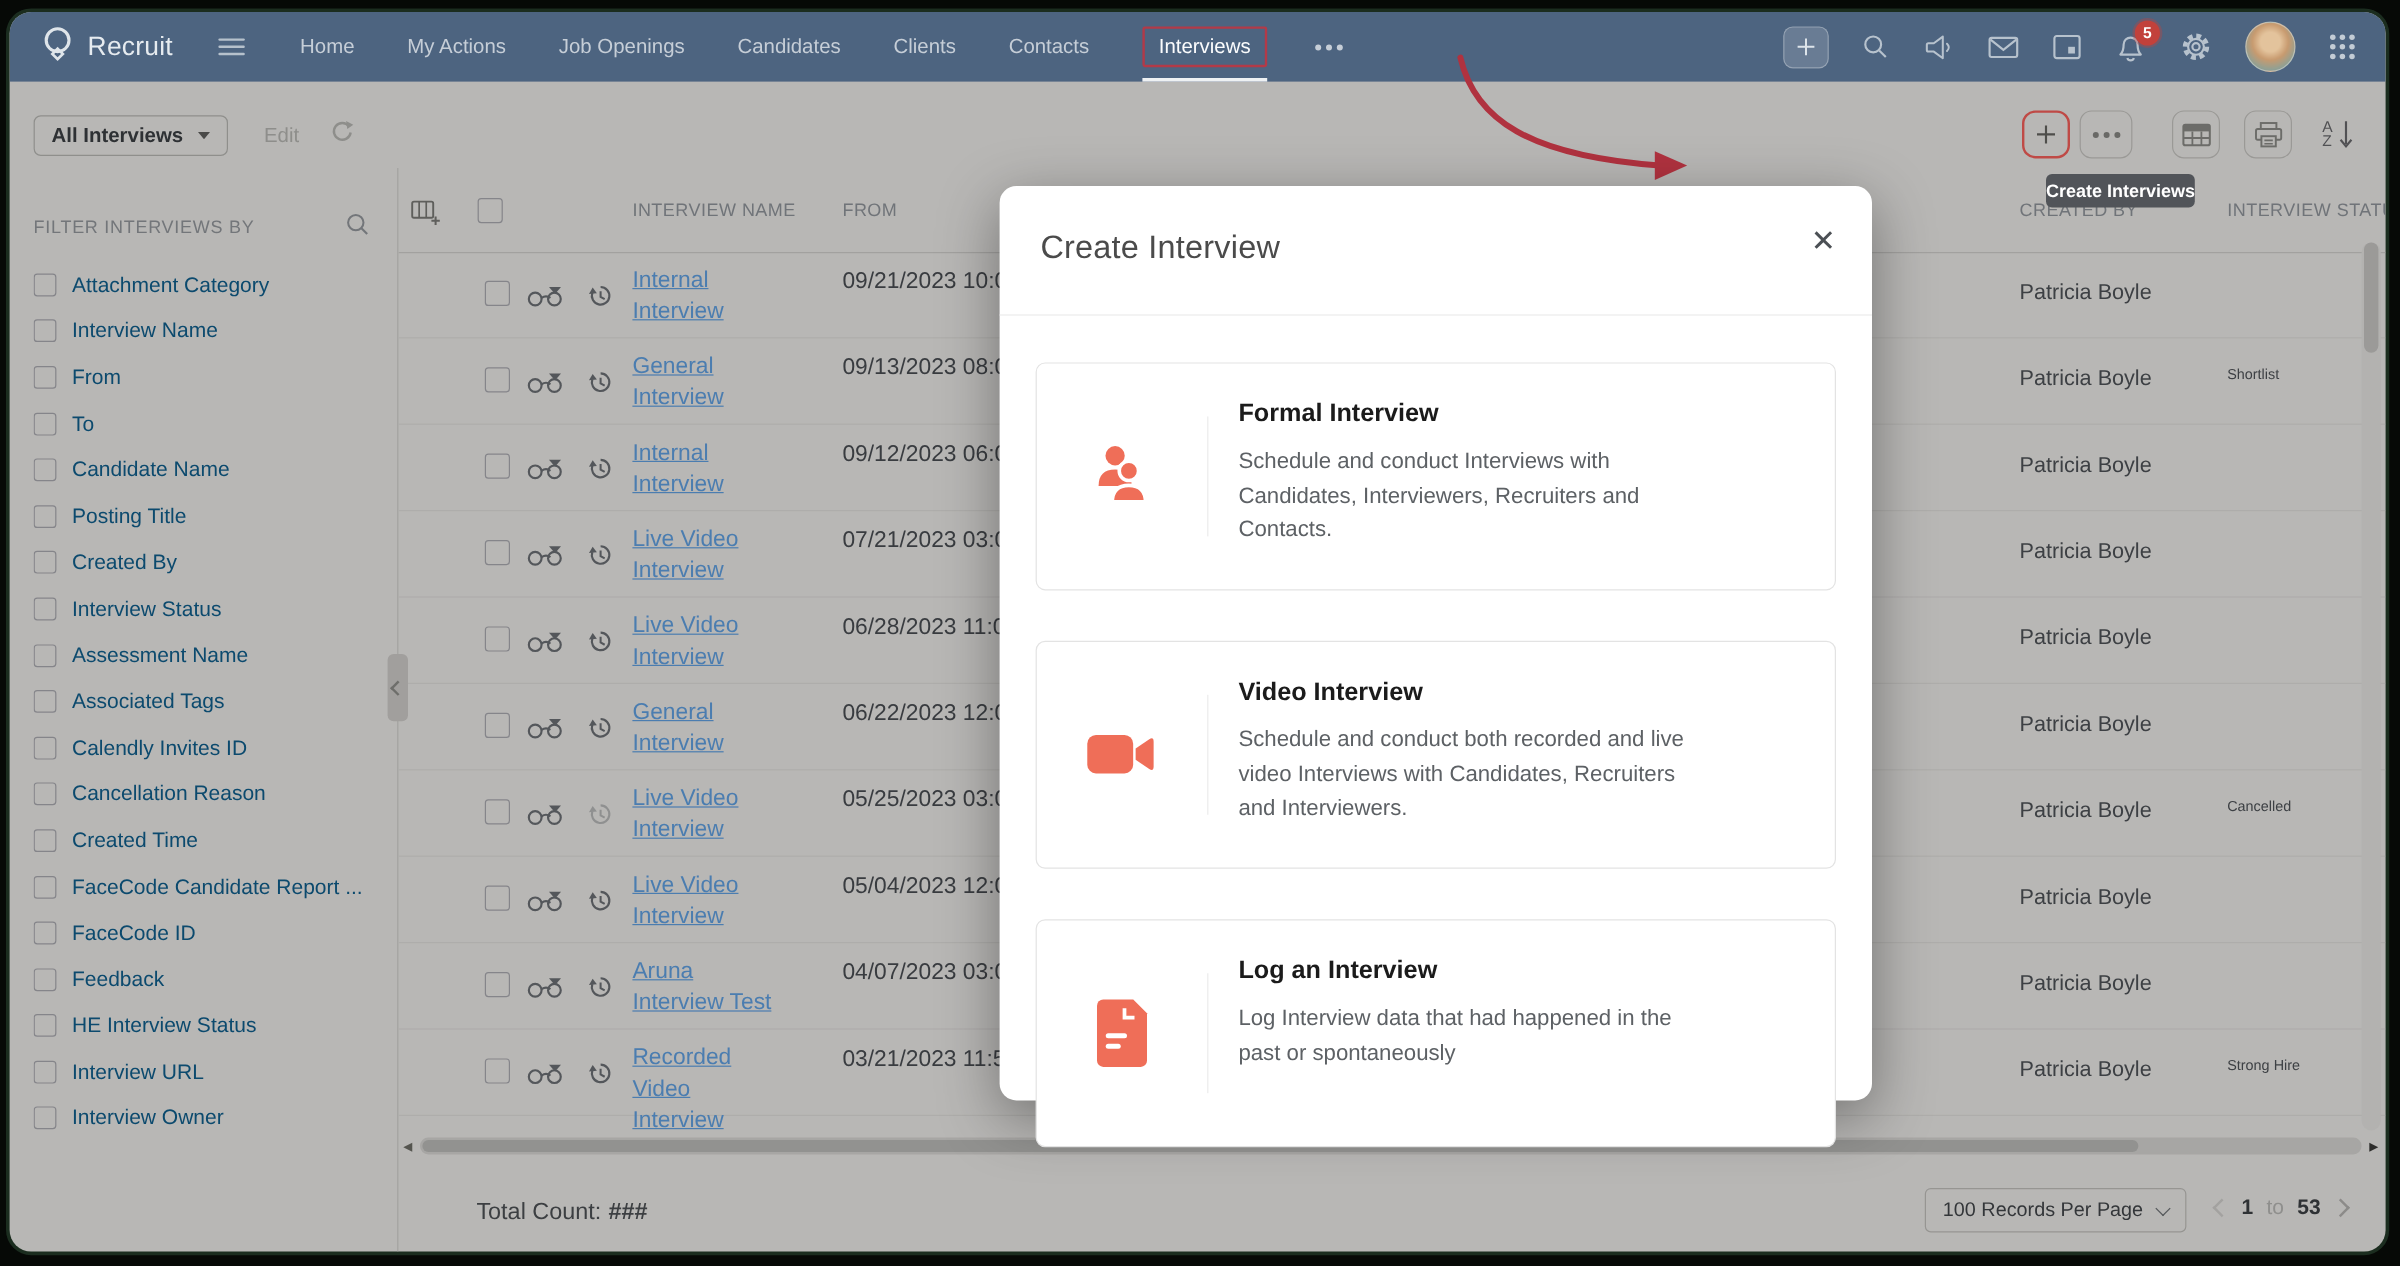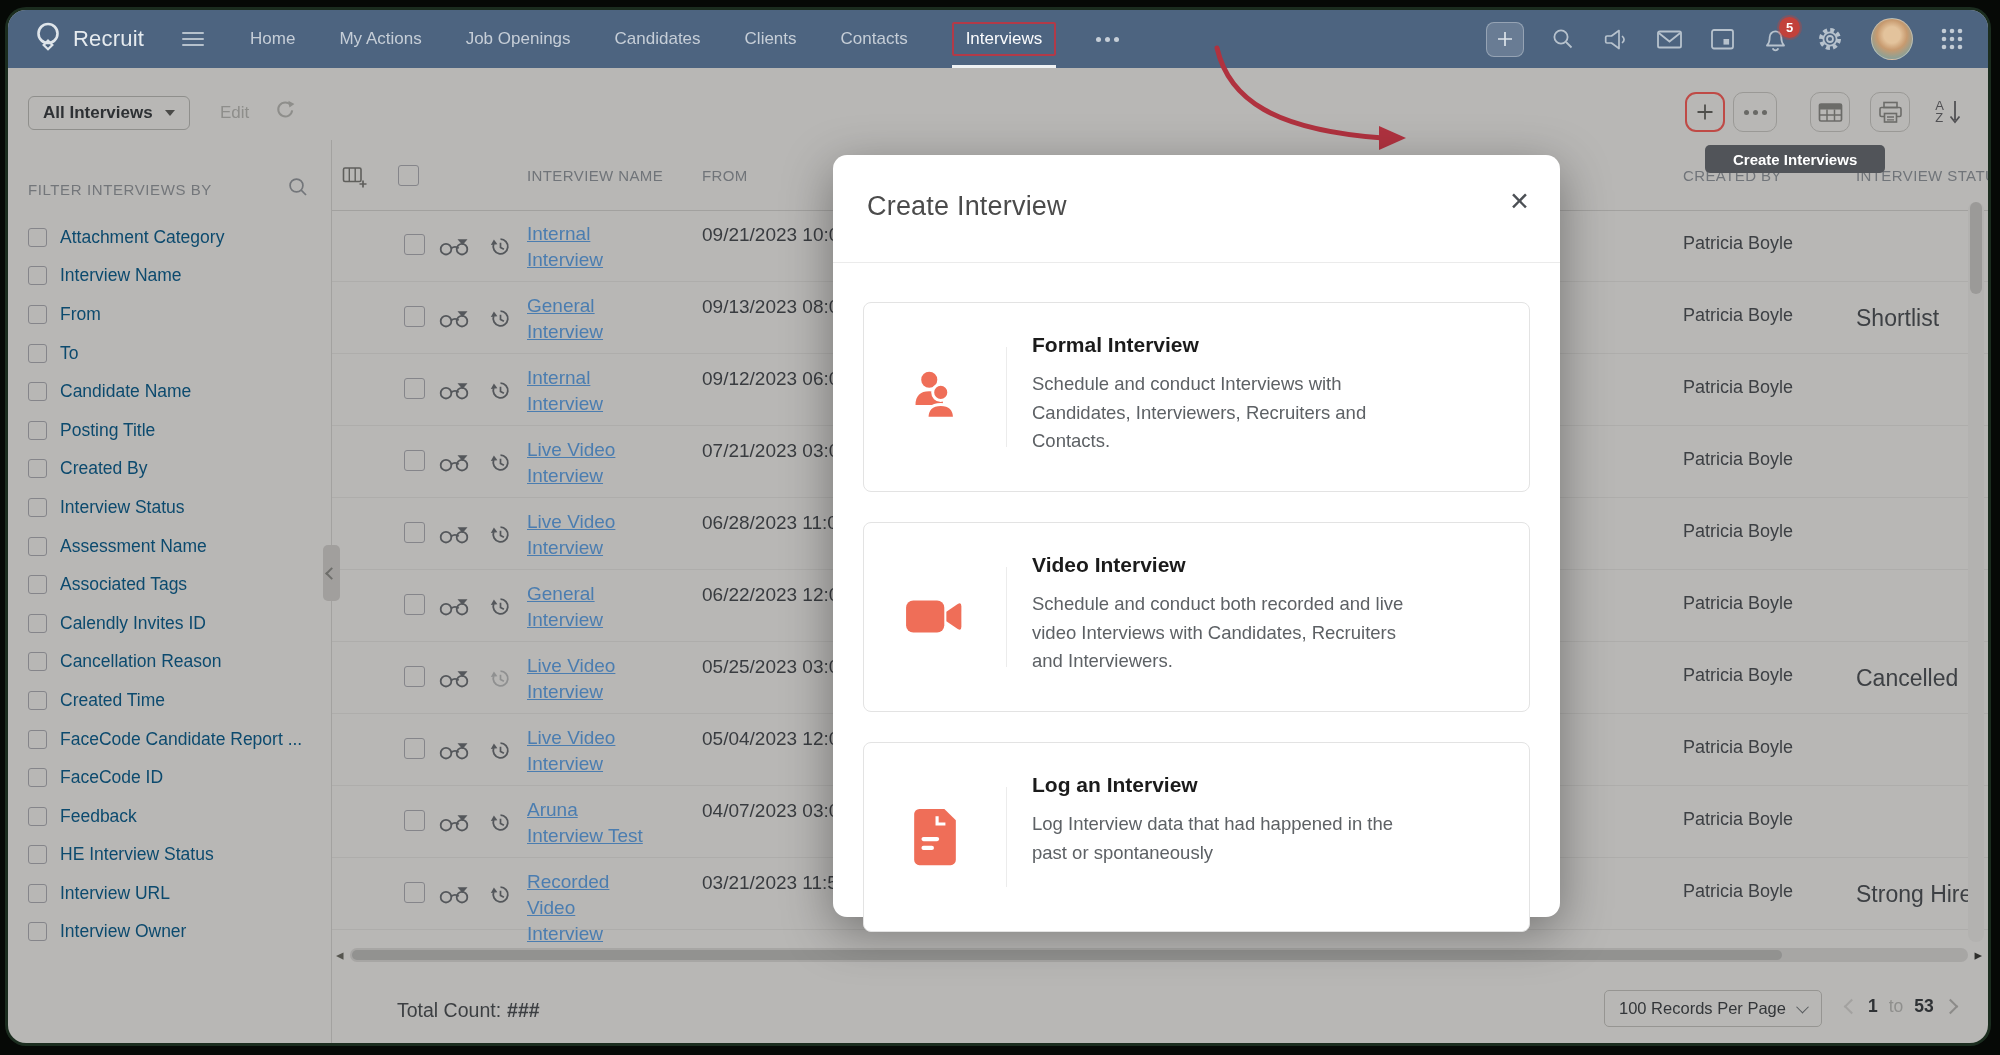--- a/index.html
+++ b/index.html
@@ -69,21 +69,21 @@
   .tb-table{left:1802px;width:40px;}
   .tb-print{left:1862px;width:40px;}
   .tb-sort{left:1914px;width:52px;border:none;}
   .dots3{display:flex;gap:4px;}
   .dots3 i{width:5px;height:5px;border-radius:50%;background:#696966;}
   .sort-box{display:flex;align-items:center;gap:5px;color:#515154;}
   .sort-letters{display:flex;flex-direction:column;font-size:13px;line-height:12px;}
   .tooltip{
     position:absolute;left:1697px;top:135px;height:28px;z-index:40;
     background:#515459;color:#fff;font-size:15px;font-weight:700;border-radius:5px;
-    display:flex;align-items:center;padding:0 28px;white-space:nowrap;
+    display:flex;align-items:center;padding:0 0;white-space:nowrap;
   }
   
   .sidebar{position:absolute;left:0;top:130px;width:324px;bottom:0;border-right:1px solid #a3a2a0;box-sizing:border-box;}
   .sidebar-head{position:absolute;left:20px;right:22px;top:36px;display:flex;align-items:center;justify-content:space-between;}
   .sidebar-title{font-size:15px;color:#73767a;letter-spacing:.6px;}
   .sidebar-items{position:absolute;left:20px;right:8px;top:78px;bottom:0;overflow:hidden;}
   .s-item{display:flex;align-items:center;gap:13px;height:38.6px;cursor:pointer;}
   .s-label{font-size:17.5px;color:#0c4a6e;white-space:nowrap;}
   .cbx{width:21px;height:21px;border:1.5px solid #85858a;border-radius:3px;box-sizing:border-box;display:inline-block;flex:0 0 auto;background:transparent;cursor:pointer;}
   .s-item .cbx{width:19px;height:19px;}
@@ -104,21 +104,21 @@
   .c-check{position:absolute;left:72px;top:24px;}
   .c-quick{position:absolute;left:106px;top:28px;}
   .c-hist{position:absolute;left:158px;top:26px;}
   .c-hist.dim{opacity:.4;}
   .c-name{
     position:absolute;left:195px;top:11px;width:128px;
     font-size:19px;line-height:1.38;color:#4b7db0;text-decoration:underline;cursor:pointer;
   }
   .c-from{position:absolute;left:370px;top:14px;font-size:19px;color:#393c40;white-space:nowrap;}
   .c-created{position:absolute;left:1351px;top:23px;font-size:18px;color:#3d4044;white-space:nowrap;}
-  .c-status{position:absolute;left:1524px;top:23px;font-size:23px;color:#3d4044;white-space:nowrap;}
+  .c-status{position:absolute;left:1524px;top:23px;font-size:12px;color:#3d4044;white-space:nowrap;}
   .vscroll{position:absolute;top:62px;right:4px;width:16px;bottom:6px;background:#b3b2b0;border-radius:8px;}
   .vthumb{position:absolute;left:2px;right:2px;top:0;height:92px;background:#9b9a98;border-radius:7px;cursor:grab;}
   
   .hscroll{position:absolute;left:342px;right:20px;top:938px;height:14px;background:#a7a6a4;border-radius:7px;}
   .hthumb{position:absolute;left:2px;top:2px;height:10px;width:1430px;background:#929290;border-radius:5px;cursor:grab;}
   .hs-arrow{position:absolute;top:936px;font-size:15px;color:#55554f;cursor:pointer;}
   .hs-left{left:328px;} .hs-right{right:6px;color:#2e2e2c;}
   .footer{position:absolute;left:0;right:0;bottom:0;height:81px;}
   .total-count{position:absolute;left:369px;top:37px;font-size:19.5px;color:#3c3f42;margin-left:20px;}
   .total-count b{margin-left:6px;}
@@ -137,21 +137,21 @@
   .anno-arrow{position:absolute;left:1195px;top:28px;z-index:45;pointer-events:none;}
   
   .modal{
     position:absolute;left:825px;top:145px;width:727px;height:762px;z-index:50;
     background:#ffffff;border-radius:14px;box-shadow:0 14px 50px rgba(0,0,0,.38);
   }
   .modal-header{position:absolute;top:0;left:0;right:0;height:107px;border-bottom:1px solid #ebebeb;}
   .modal-title{position:absolute;left:34px;top:36px;font-size:27px;color:#4b4b4b;letter-spacing:.2px;}
   .modal-close{position:absolute;right:30px;top:34px;font-size:25px;color:#4c5055;cursor:pointer;line-height:1;}
   .cards{position:absolute;left:30px;right:30px;top:147px;}
-  .card{height:190px;border:1px solid #e3e3e3;border-radius:8px;margin-bottom:30px;position:relative;background:#fff;cursor:pointer;box-sizing:border-box;}
+  .card{height:190px;border:1px solid #e3e3e3;border-radius:8px;margin-bottom:42px;position:relative;background:#fff;cursor:pointer;box-sizing:border-box;}
   .card-icon{position:absolute;left:0;top:0;width:142px;height:100%;display:flex;align-items:center;justify-content:center;}
   .card-sep{position:absolute;left:142px;top:44px;bottom:44px;width:1px;background:#ececec;}
   .card-body{position:absolute;left:168px;top:30px;right:30px;}
   .card-title{font-size:21px;font-weight:700;color:#1b1b1b;margin:0 0 13px 0;}
   .card-desc{font-size:18.5px;color:#5d6165;line-height:1.55;max-width:390px;}
 </style>
 </head>
 <body>
 
 <div class="window">

